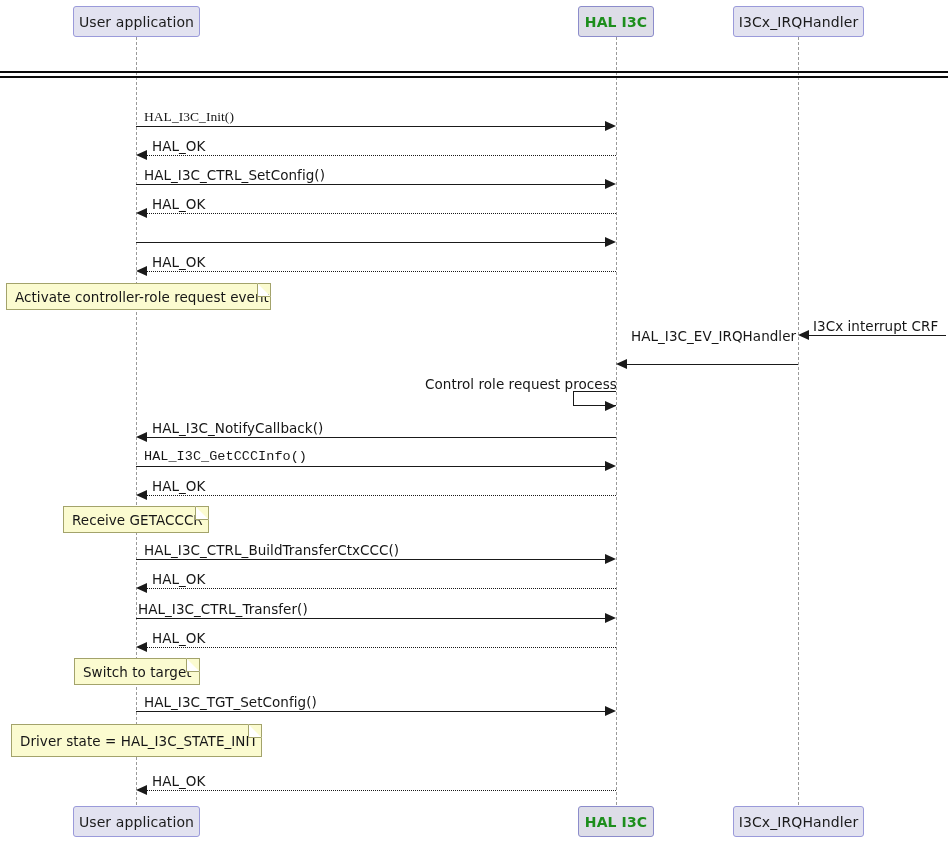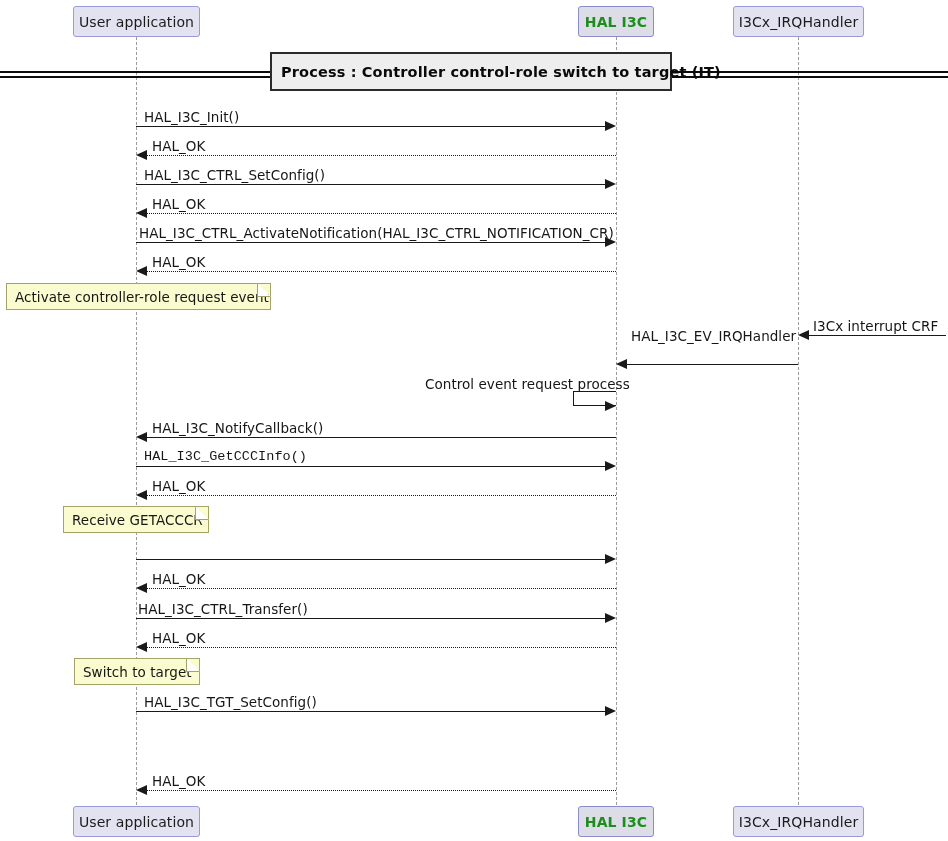--- a/index.html
+++ b/index.html
@@ -148,82 +148,79 @@
   </div>
   <div class="participant highlight" style="left:578px; top:6px; width:76px; height:31px;">
     <span>HAL I3C</span>
   </div>
   <div class="participant" style="left:733px; top:6px; width:131px; height:31px;">
     <span>I3Cx_IRQHandler</span>
   </div>
 
   <div class="divider-line" style="left:0px; top:71px; width:948px;"></div>
   <div class="divider-line" style="left:0px; top:76px; width:948px;"></div>
-  <div class="process-title" style="left:270px; top:52px; width:402px; height:39px;">
-    <span>Process : Controller control-role switch to target (IT)</span>
-  </div>
-
-  <div class="msg-label" style="left:144px; top:109px;">HAL_I3C_Init()</div>
+
+  <div class="msg-label" style="left:144px; top:109px;font-family:Liberation Serif, serif;">HAL_I3C_Init()</div>
   <div class="msg-line solid" style="left:136px; top:126px; width:469px;"></div>
   <div class="arrow-head right" style="left:605px; top:121px;"></div>
 
   <div class="msg-label" style="left:152px; top:138px;">HAL_OK</div>
   <div class="msg-line dashed" style="left:147px; top:155px; width:469px;"></div>
   <div class="arrow-head left" style="left:136px; top:150px;"></div>
 
   <div class="msg-label" style="left:144px; top:167px;">HAL_I3C_CTRL_SetConfig()</div>
   <div class="msg-line solid" style="left:136px; top:184px; width:469px;"></div>
   <div class="arrow-head right" style="left:605px; top:179px;"></div>
 
   <div class="msg-label" style="left:152px; top:196px;">HAL_OK</div>
   <div class="msg-line dashed" style="left:147px; top:213px; width:469px;"></div>
   <div class="arrow-head left" style="left:136px; top:208px;"></div>
 
-  <div class="msg-label" style="left:139px; top:225px;">HAL_I3C_CTRL_ActivateNotification(HAL_I3C_CTRL_NOTIFICATION_CR)</div>
   <div class="msg-line solid" style="left:136px; top:242px; width:469px;"></div>
   <div class="arrow-head right" style="left:605px; top:237px;"></div>
 
   <div class="msg-label" style="left:152px; top:254px;">HAL_OK</div>
   <div class="msg-line dashed" style="left:147px; top:271px; width:469px;"></div>
   <div class="arrow-head left" style="left:136px; top:266px;"></div>
 
   <div class="note" style="left:6px; top:283px; width:265px; height:27px;">
     <span>Activate controller-role request event</span>
     <span class="fold-outer" style="right:-1px; top:-1px;"></span>
   </div>
 
   <div class="msg-label" style="left:813px; top:318px;">I3Cx interrupt CRF</div>
   <div class="msg-line solid" style="left:809px; top:335px; width:137px;"></div>
   <div class="arrow-head left" style="left:798px; top:330px;"></div>
 
   <div class="msg-label" style="left:631px; top:328px;">HAL_I3C_EV_IRQHandler</div>
   <div class="msg-line solid" style="left:627px; top:364px; width:171px;"></div>
   <div class="arrow-head left" style="left:616px; top:359px;"></div>
 
-  <div class="msg-label" style="left:425px; top:376px;">Control event request process</div>
+  <div class="msg-label" style="left:425px; top:376px;">Control role request process</div>
   <div class="self-loop" style="left:573px; top:391px; width:43px; height:15px;"></div>
   <div class="arrow-head right" style="left:605px; top:401px;"></div>
 
   <div class="msg-label" style="left:152px; top:420px;">HAL_I3C_NotifyCallback()</div>
   <div class="msg-line solid" style="left:147px; top:437px; width:469px;"></div>
   <div class="arrow-head left" style="left:136px; top:432px;"></div>
 
   <div class="msg-label" style="left:144px; top:449px;font-family:Liberation Mono, monospace;">HAL_I3C_GetCCCInfo()</div>
   <div class="msg-line solid" style="left:136px; top:466px; width:469px;"></div>
   <div class="arrow-head right" style="left:605px; top:461px;"></div>
 
   <div class="msg-label" style="left:152px; top:478px;">HAL_OK</div>
   <div class="msg-line dashed" style="left:147px; top:495px; width:469px;"></div>
   <div class="arrow-head left" style="left:136px; top:490px;"></div>
 
   <div class="note" style="left:63px; top:506px; width:146px; height:27px;">
     <span>Receive GETACCCR</span>
     <span class="fold-outer" style="right:-1px; top:-1px;"></span>
   </div>
 
+  <div class="msg-label" style="left:144px; top:542px;">HAL_I3C_CTRL_BuildTransferCtxCCC()</div>
   <div class="msg-line solid" style="left:136px; top:559px; width:469px;"></div>
   <div class="arrow-head right" style="left:605px; top:554px;"></div>
 
   <div class="msg-label" style="left:152px; top:571px;">HAL_OK</div>
   <div class="msg-line dashed" style="left:147px; top:588px; width:469px;"></div>
   <div class="arrow-head left" style="left:136px; top:583px;"></div>
 
   <div class="msg-label" style="left:138px; top:601px;">HAL_I3C_CTRL_Transfer()</div>
   <div class="msg-line solid" style="left:136px; top:618px; width:469px;"></div>
   <div class="arrow-head right" style="left:605px; top:613px;"></div>
@@ -234,20 +231,24 @@
 
   <div class="note" style="left:74px; top:658px; width:126px; height:27px;">
     <span>Switch to target</span>
     <span class="fold-outer" style="right:-1px; top:-1px;"></span>
   </div>
 
   <div class="msg-label" style="left:144px; top:694px;">HAL_I3C_TGT_SetConfig()</div>
   <div class="msg-line solid" style="left:136px; top:711px; width:469px;"></div>
   <div class="arrow-head right" style="left:605px; top:706px;"></div>
 
+  <div class="note" style="left:11px; top:724px; width:251px; height:33px;">
+    <span>Driver state = HAL_I3C_STATE_INIT</span>
+    <span class="fold-outer" style="right:-1px; top:-1px;"></span>
+  </div>
 
   <div class="msg-label" style="left:152px; top:773px;">HAL_OK</div>
   <div class="msg-line dashed" style="left:147px; top:790px; width:469px;"></div>
   <div class="arrow-head left" style="left:136px; top:785px;"></div>
 
   <div class="participant" style="left:73px; top:806px; width:127px; height:31px;">
     <span>User application</span>
   </div>
   <div class="participant highlight" style="left:578px; top:806px; width:76px; height:31px;">
     <span>HAL I3C</span>

